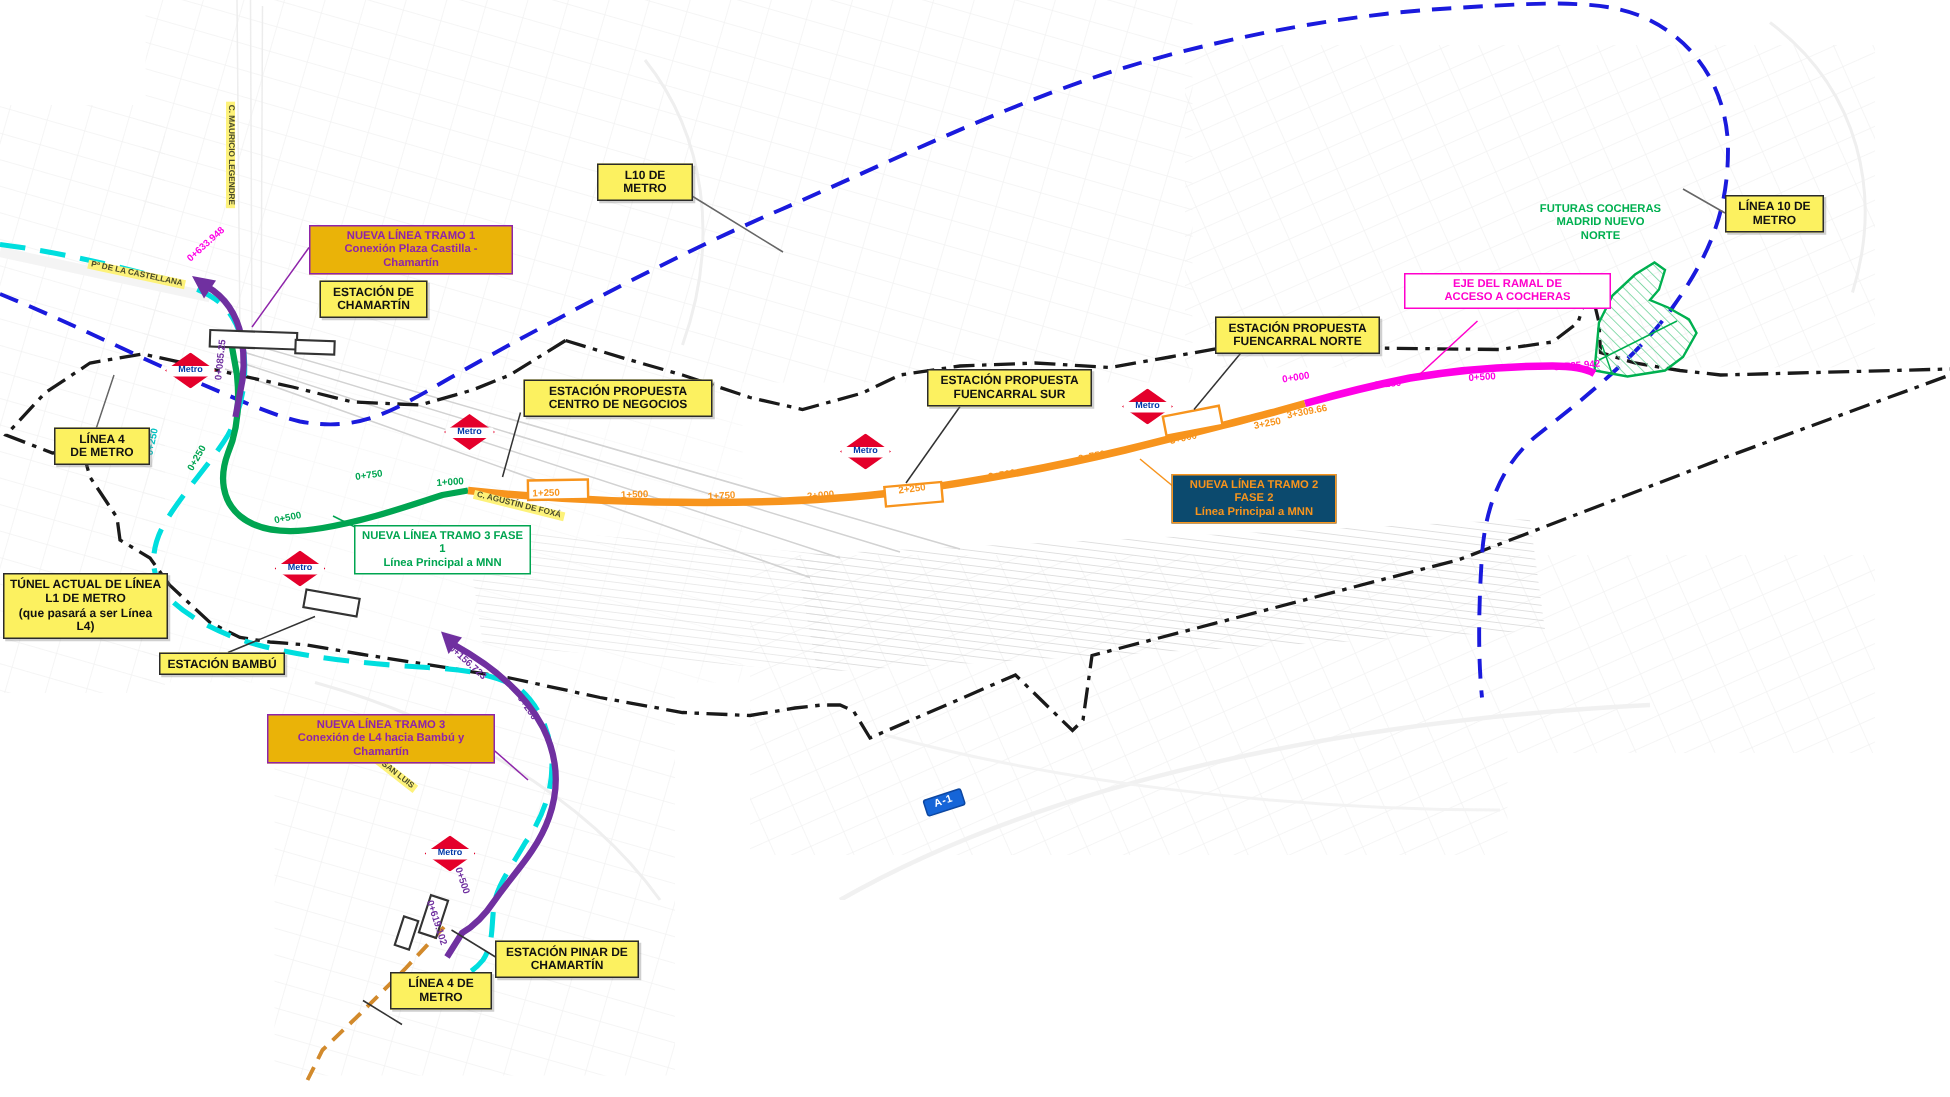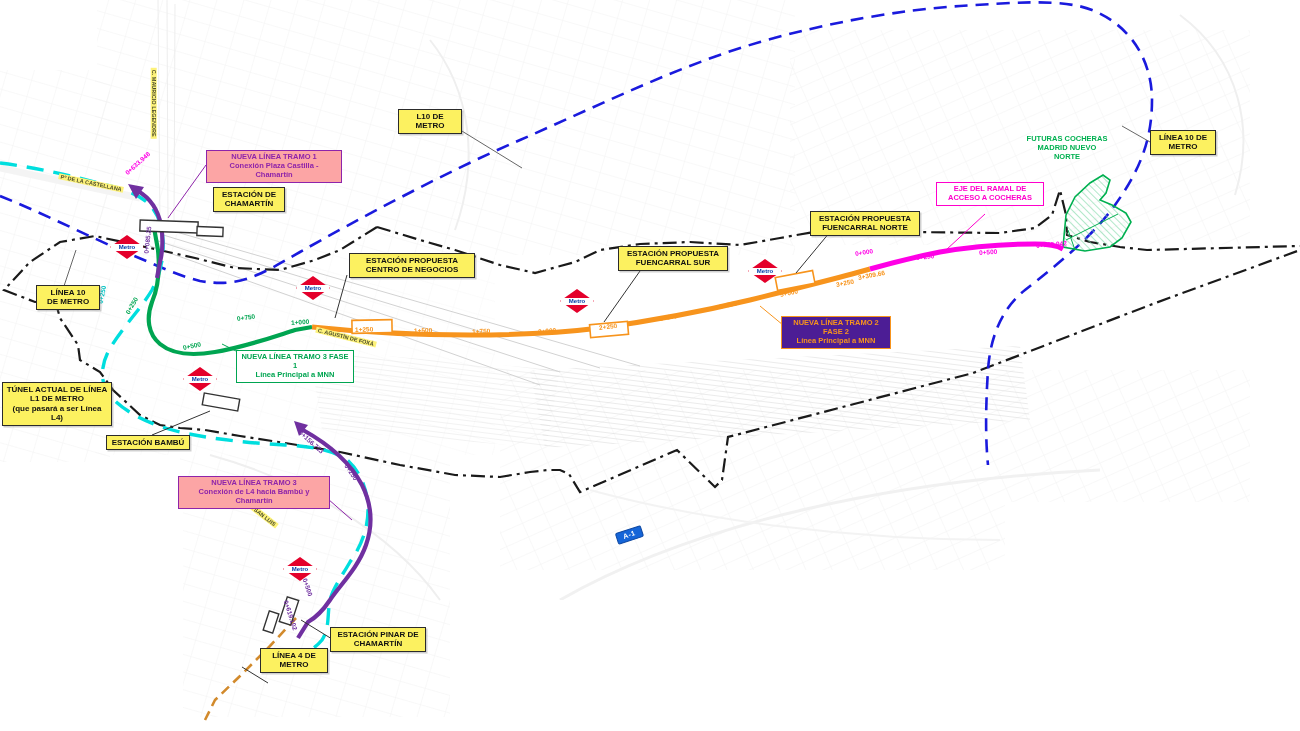--- a/index.html
+++ b/index.html
@@ -6,24 +6,24 @@
   #stage{position:relative;width:1300px;height:731px;background:#ffffff;overflow:hidden;
          font-family:"Liberation Sans",sans-serif;border-radius:29px;}
   #stage svg{position:absolute;left:0;top:0;}
   #labels{position:absolute;left:0;top:0;width:1300px;height:731px;}
   .label{position:absolute;white-space:pre-line;text-align:center;font-weight:bold;
          line-height:1.18;transform-origin:center center;z-index:5;}
   .yellow{background:#fcf160;border:1px solid #2b2b2b;color:#111;font-size:8px;
           padding:2px 3px;box-shadow:1.5px 1.5px 0 rgba(120,120,120,.35);}
   .street{background:#fdf27a;color:#4a4a2a;font-size:5.5px;font-weight:bold;
           padding:0 2px;white-space:nowrap;box-shadow:none;}
-  .purple-box{background:#fca5a5;border:1.3px solid #8e24aa;color:#8e24aa;font-size:7.5px;padding:2px 4px;}
+  .purple-box{background:#eab308;border:1.3px solid #8e24aa;color:#8e24aa;font-size:7.5px;padding:2px 4px;}
   .green-box{background:#fff;border:1.3px solid #00a551;color:#00a551;font-size:7.5px;padding:2px 4px;}
-  .orange-box{background:#4c1d95;border:1.3px solid #f7941d;color:#f7941d;font-size:7.5px;padding:2px 4px;}
-  .magenta-box{background:#fff;border:1.3px solid #ff00cc;color:#ff00cc;font-size:7.5px;padding:2px 5px;}
+  .orange-box{background:#0c4a6e;border:1.3px solid #f7941d;color:#f7941d;font-size:7.5px;padding:2px 4px;}
+  .magenta-box{background:#fff;border:1.3px solid #ff00cc;color:#ff00cc;font-size:7.5px;padding:2px 20px;}
   .green-note{color:#00b050;font-size:7.5px;text-shadow:0 0 2px #fff,0 0 2px #fff;margin-left:43px;}
   .shield{background:#1565d8;color:#fff;border:1px solid #0d47a1;border-radius:2px;
           font-size:7px;padding:1px 6px;letter-spacing:.5px;}
   .chainage{position:absolute;font-size:6.5px;font-weight:bold;white-space:nowrap;
             transform-origin:left center;z-index:4;}
   .cg{color:#00a551}.co{color:#f7941d}.cm{color:#ff00e6}.cp{color:#7030a0}.cc{color:#00c2c2}
   .metro{position:absolute;width:34px;height:24px;z-index:6;}
   .metro .diamond{position:absolute;left:0;top:0;width:34px;height:24px;background:#e4002b;
           clip-path:polygon(50% 0,100% 50%,50% 100%,0 50%);}
   .metro .band{position:absolute;left:1px;right:1px;top:8.5px;height:7px;background:#fff;
@@ -138,21 +138,21 @@
       <path d="M268,683 L242,667" stroke="#333"></path>
     </g>
   </svg>
 
   <div id="labels">
     <div>
         <div class="label yellow" style="left: 398px; top: 109px; width: 56px;"><span>L10 DE
 METRO</span></div>
         <div class="label yellow" style="left: 202px; top: 187px; width: 64px; margin-left: 11px;"><span>ESTACIÓN DE
 CHAMARTÍN</span></div>
-        <div class="label yellow" style="left: 36px; top: 285px; width: 56px;"><span>LÍNEA 10
+        <div class="label yellow" style="left: 36px; top: 285px; width: 56px;"><span>LÍNEA 4
 DE METRO</span></div>
         <div class="label yellow" style="left: 349px; top: 253px; width: 118px;"><span>ESTACIÓN PROPUESTA
 CENTRO DE NEGOCIOS</span></div>
         <div class="label yellow" style="left: 618px; top: 246px; width: 102px;"><span>ESTACIÓN PROPUESTA
 FUENCARRAL SUR</span></div>
         <div class="label yellow" style="left: 810px; top: 211px; width: 102px;"><span>ESTACIÓN PROPUESTA
 FUENCARRAL NORTE</span></div>
         <div class="label yellow" style="left: 1150px; top: 130px; width: 58px;"><span>LÍNEA 10 DE
 METRO</span></div>
         <div class="label yellow" style="left: 2px; top: 382px; width: 102px;"><span>TÚNEL ACTUAL DE LÍNEA

